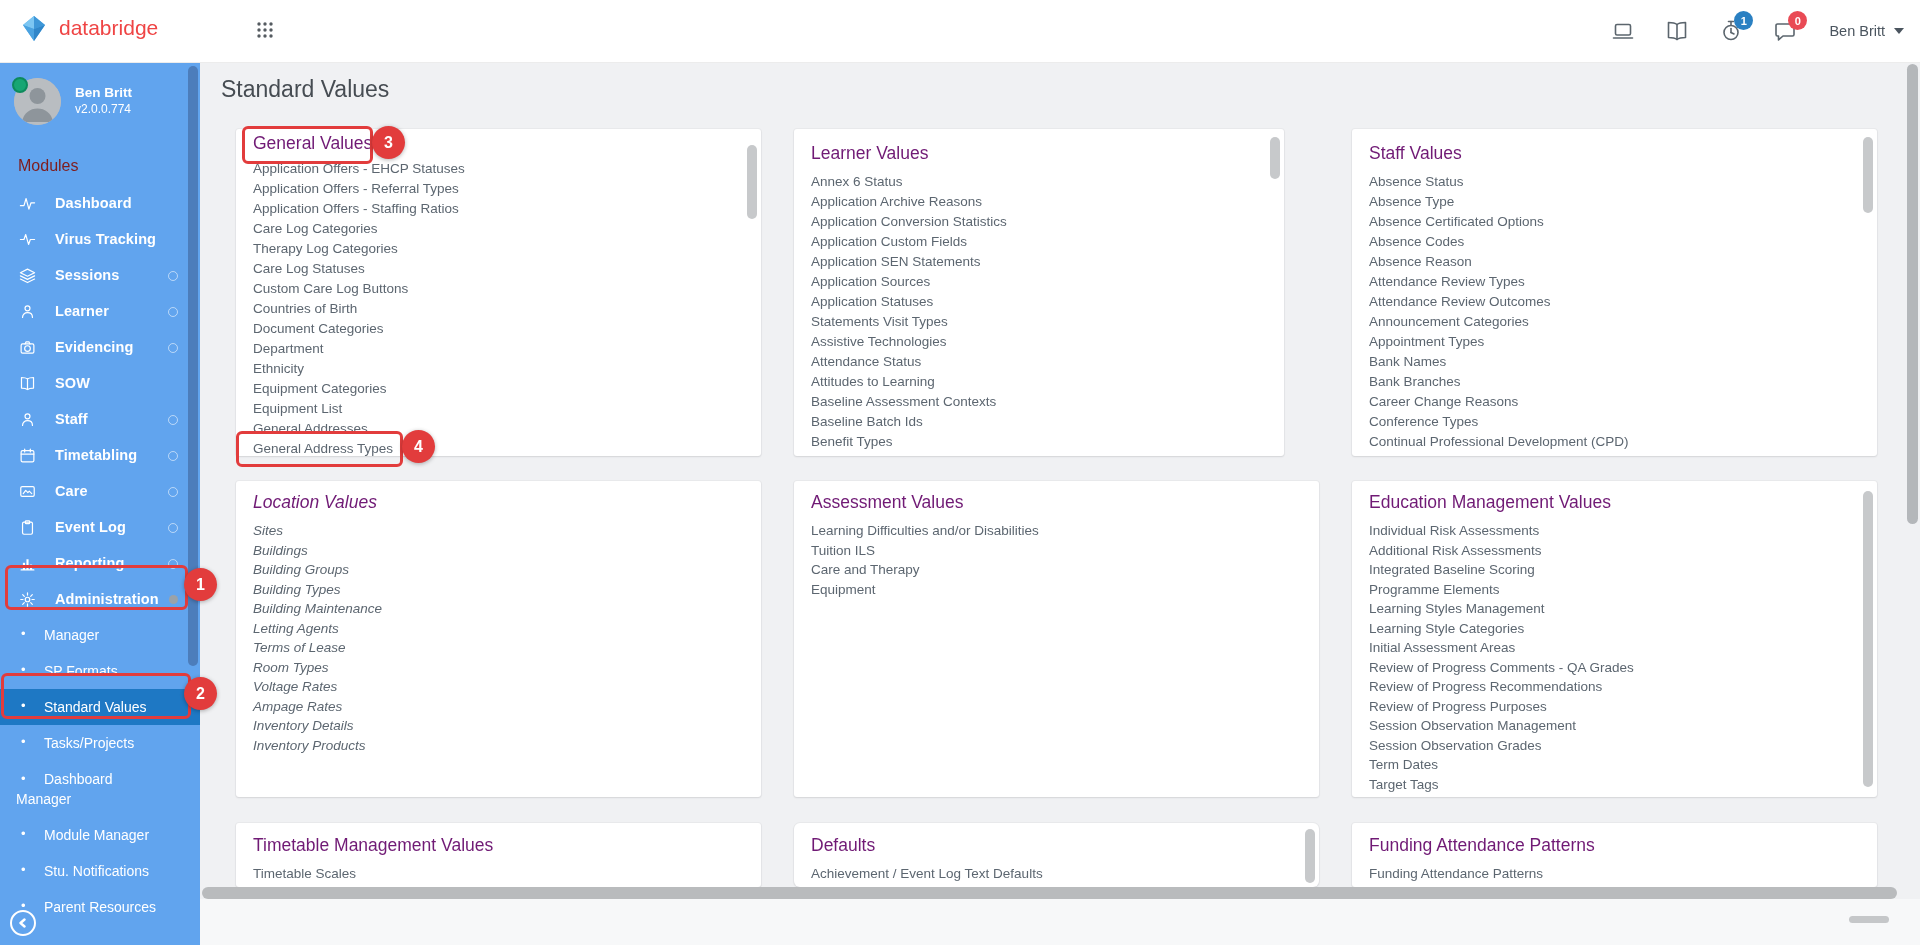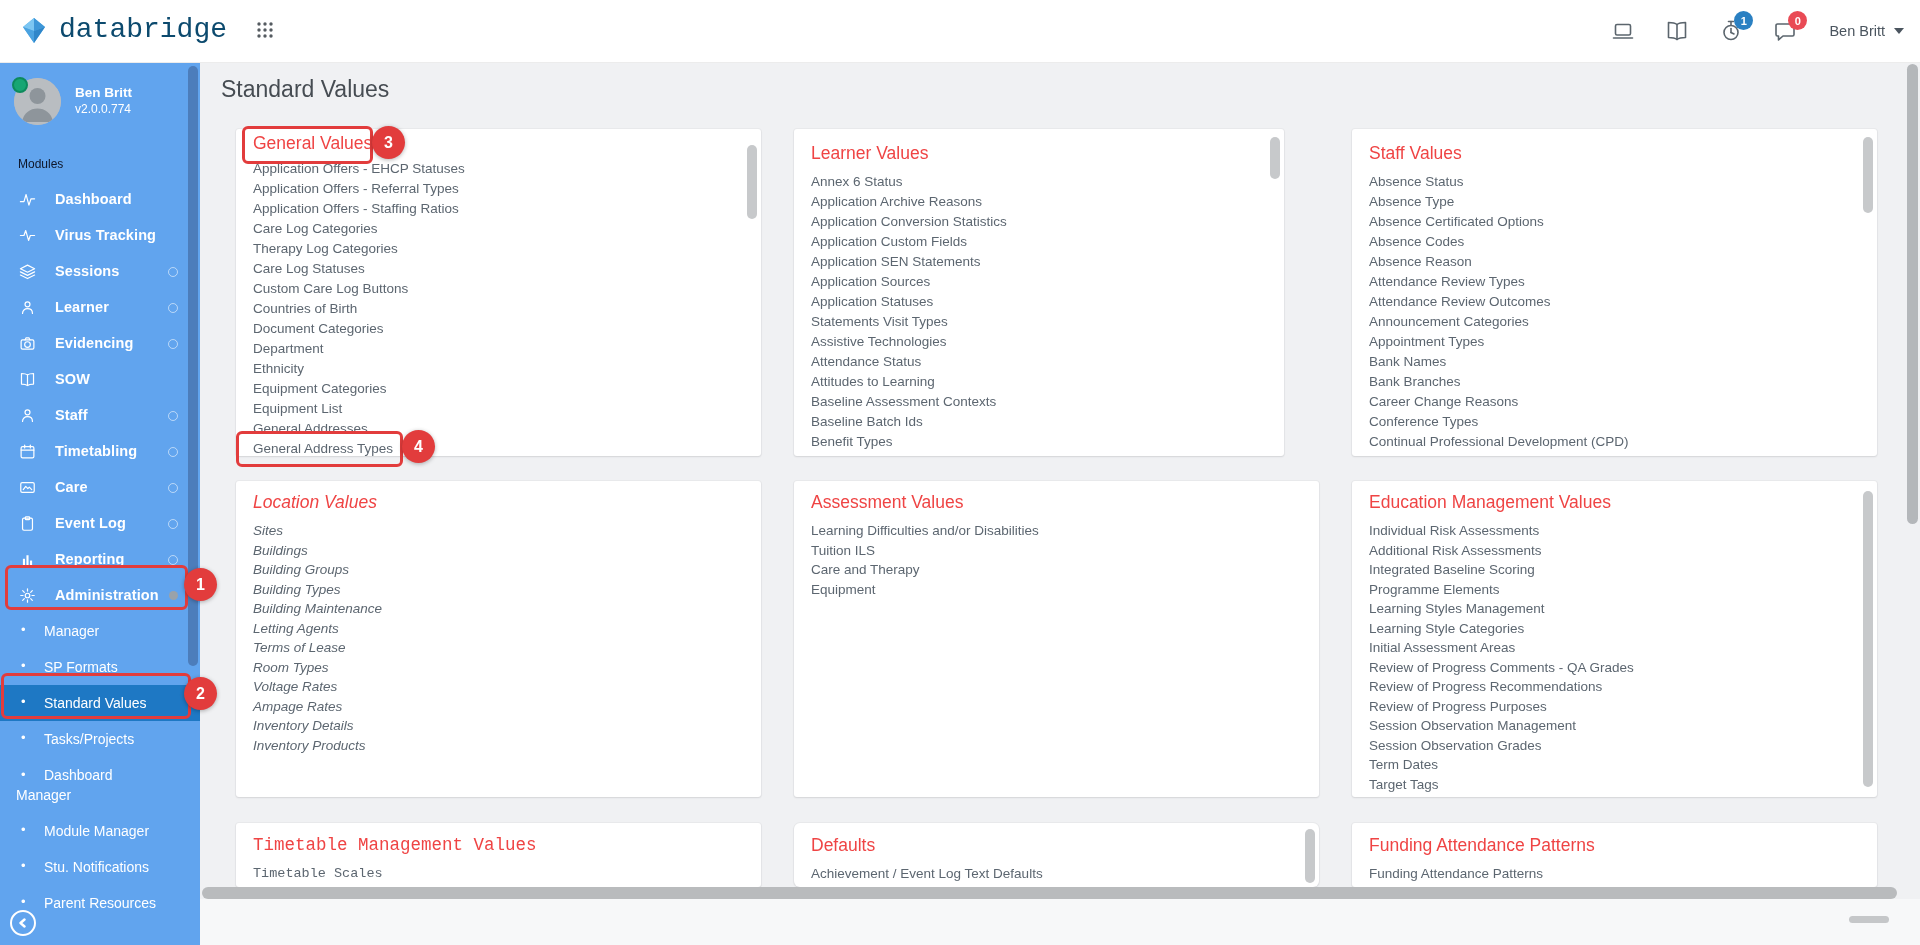--- a/index.html
+++ b/index.html
@@ -4,74 +4,74 @@
 <style>
   html,body{margin:0;padding:0;}
   body{
     width:1920px;height:945px;position:relative;overflow:hidden;
     font-family:"Liberation Sans","DejaVu Sans",sans-serif;
     background:#f7f8f9;
   }
   
   .header{position:absolute;left:0;top:0;width:1920px;height:62px;background:#ffffff;z-index:30;border-bottom:1px solid #ececec;}
   .logo{position:absolute;left:20px;top:14px;display:flex;align-items:center;gap:11px;cursor:pointer;}
-  .logo-text{font-size:28px;color:#0c4a6e;font-family:Liberation Mono, monospace;}
+  .logo-text{font-size:21px;color:#ef4444;}
   .grid-btn{position:absolute;left:256px;top:21px;cursor:pointer;}
   .hdr-right{position:absolute;right:16px;top:0;height:62px;display:flex;align-items:center;gap:30px;}
   .hdr-ic{position:relative;width:24px;height:24px;cursor:pointer;}
   .hdr-ic svg{width:24px;height:24px;stroke:#5b656d;fill:none;stroke-width:1.6;stroke-linecap:round;stroke-linejoin:round;}
   .badge{position:absolute;top:-8px;right:-10px;min-width:19px;height:19px;padding:0 2px;border-radius:10px;color:#fff;
          font-size:11px;font-weight:bold;display:flex;align-items:center;justify-content:center;box-sizing:border-box;}
   .badge.blue{background:#2a80c2;}
   .badge.red{background:#e94a55;}
   .user-menu{display:flex;align-items:center;gap:9px;font-size:14.5px;color:#4b555f;cursor:pointer;margin-left:2px;}
   .caret{width:0;height:0;border-left:5px solid transparent;border-right:5px solid transparent;border-top:6px solid #4b555f;}
   
   .sidebar{position:absolute;left:0;top:62px;width:200px;height:883px;background:#61a4ee;z-index:20;color:#fff;}
   .sb-thumb{position:absolute;right:2px;top:4px;width:10px;height:600px;background:#4c7dbb;border-radius:5px;cursor:pointer;}
   .sb-user{display:flex;align-items:center;padding:13px 0 0 14px;height:52px;}
   .avatar{position:relative;width:47px;height:47px;border-radius:50%;background:#b9bdc1;flex:0 0 auto;}
   .avatar svg{position:absolute;left:0;top:0;width:47px;height:47px;border-radius:50%;}
   .status-dot{position:absolute;left:-2px;top:-1px;width:12px;height:12px;border-radius:50%;background:#17a673;border:2px solid #0d8a5c;}
   .sb-user-meta{margin-left:14px;line-height:17px;}
   .sb-user-name{font-size:13.5px;font-weight:bold;}
   .sb-user-ver{font-size:12px;}
-  .modules-label{margin:30px 0 10px 18px;font-size:12px;color:#0f172a;}
+  .modules-label{margin:30px 0 10px 18px;font-size:16px;color:#7f1d1d;}
   .mod{position:relative;height:36px;display:flex;align-items:center;padding-left:19px;cursor:pointer;}
   .mod .mico{width:17px;height:17px;display:flex;}
   .mod .mico svg{width:17px;height:17px;stroke:#fff;fill:none;stroke-width:1.7;stroke-linecap:round;stroke-linejoin:round;}
   .mod .lbl{margin-left:19px;font-size:14.5px;font-weight:bold;letter-spacing:.1px;}
   .toggle-o{position:absolute;right:22px;top:14px;width:8px;height:8px;border:1px solid rgba(255,255,255,.55);border-radius:50%;}
   .toggle-dot{position:absolute;right:22px;top:14px;width:9px;height:9px;background:#9aa2a9;border-radius:50%;}
   .sub{position:relative;min-height:36px;display:flex;align-items:center;font-size:14px;padding-left:44px;cursor:pointer;}
   .sub .bullet{position:absolute;left:21px;top:9px;font-size:13px;}
   .sub.selected{background:#1e78c4;}
   .sub.wrap{display:block;padding:8px 58px 8px 16px;line-height:20px;text-indent:28px;box-sizing:border-box;}
   .sub.wrap .bullet{left:21px;top:8px;text-indent:0;}
   .collapse-btn{position:absolute;left:10px;top:848px;width:22px;height:22px;border:2px solid #fff;border-radius:50%;
                 display:flex;align-items:center;justify-content:center;cursor:pointer;}
   .collapse-btn svg{width:10px;height:10px;stroke:#fff;fill:none;stroke-width:2.4;stroke-linecap:round;stroke-linejoin:round;}
   
   .main-bg{position:absolute;left:200px;top:62px;width:1720px;height:837px;background:#f0f1f3;}
   .bottom-strip{position:absolute;left:200px;top:899px;width:1720px;height:46px;background:#f7f8f9;}
   .page-title{position:absolute;left:221px;top:76px;font-size:23px;color:#464c52;z-index:5;}
   .card{position:absolute;background:#fff;border-radius:3px;box-sizing:border-box;overflow:hidden;z-index:5;
         box-shadow:0 1px 2px rgba(25,30,40,.10), 0 0 0 1px rgba(25,30,40,.03);padding-left:17px;padding-right:17px;}
-  .card h2{font-size:17.5px;font-weight:400;color:#ef4444;margin:0 0 4px;line-height:24px;}
+  .card h2{font-size:17.5px;font-weight:400;color:#701a75;margin:0 0 4px;line-height:24px;}
   .value-link{display:block;font-size:13.5px;line-height:20px;color:#5c6670;text-decoration:none;cursor:pointer;}
   .r2 .value-link{line-height:19.5px;}
   .c0{left:236px;top:129px;width:525px;height:327px;padding-top:2px;}
   .c1{left:794px;top:129px;width:490px;height:327px;padding-top:12px;}
   .c2{left:1352px;top:129px;width:525px;height:327px;padding-top:12px;}
   .c1 h2,.c2 h2{margin-bottom:7px;}
   .c3{left:236px;top:481px;width:525px;height:316px;padding-top:9px;font-style:italic;}
   .c4{left:794px;top:481px;width:525px;height:316px;padding-top:9px;}
   .c5{left:1352px;top:481px;width:525px;height:316px;padding-top:9px;}
   .c3 h2,.c4 h2,.c5 h2{margin-bottom:7px;}
-  .c6{left:236px;top:823px;width:525px;height:64px;padding-top:10px;font-family:Liberation Mono, monospace;}
+  .c6{left:236px;top:823px;width:525px;height:64px;padding-top:10px;}
   .c7{left:794px;top:823px;width:525px;height:64px;padding-top:10px;border-radius:6px;}
   .c8{left:1352px;top:823px;width:525px;height:64px;padding-top:10px;}
   .c6 h2,.c7 h2,.c8 h2{margin-bottom:7px;}
   .card-thumb{position:absolute;right:4px;width:10px;border-radius:5px;background:#c7c9cb;cursor:pointer;}
   
   .hscroll{position:absolute;left:202px;top:887px;width:1695px;height:12px;background:#b9bbbd;border-radius:6px;z-index:15;cursor:pointer;}
   .hscroll-end{position:absolute;left:1849px;top:916px;width:40px;height:7px;background:#c5c7c9;border-radius:4px;z-index:15;}
   .vscroll{position:absolute;right:2px;top:64px;width:11px;height:460px;background:#b4b7ba;border-radius:6px;z-index:35;cursor:pointer;}
   
   .ann-box{position:absolute;border:3px solid #e23c3c;border-radius:6px;z-index:40;pointer-events:none;}

